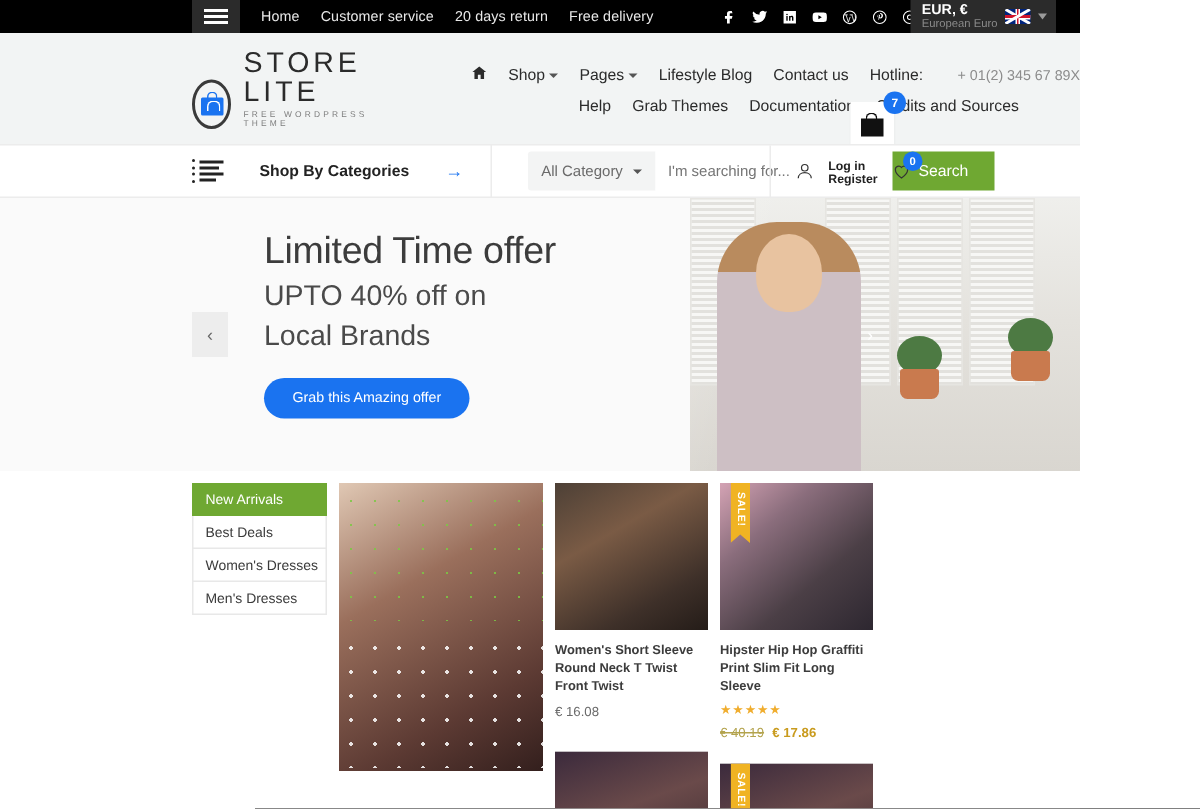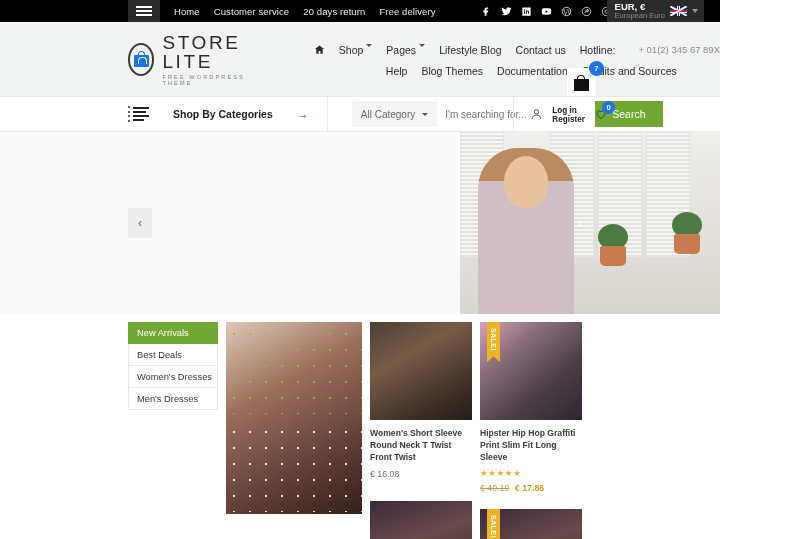--- a/index.html
+++ b/index.html
@@ -40,35 +40,35 @@
   .flag:after { transform:rotate(-30deg); }
   .flag i { position:absolute; background:#fff; }
   .flag .h { left:0; top:3.5px; width:17px; height:3px; }
   .flag .v { top:0; left:7px; width:3px; height:10px; }
   .flag .hr { left:0; top:4.2px; width:17px; height:1.6px; background:#cf142b; }
   .flag .vr { top:0; left:7.7px; width:1.6px; height:10px; background:#cf142b; }
   .caret { width:0;height:0;border-left:3.5px solid transparent;border-right:3.5px solid transparent;border-top:4px solid #9a9a9a;}
 
   
   .header { height: 74px; background:#f2f4f4; display:flex; align-items:center; position:relative;}
-  .logo { margin-left:128px; display:flex; align-items:center; gap:8px; }
+  .logo { margin-left:128px; display:flex; align-items:flex-end; gap:8px; }
   .logo-circle { width:33px; height:33px; border-radius:50%; border:2px solid #3a3a3a; display:flex; align-items:center; justify-content:center;}
   .bag { width:15px; height:16px; position:relative; }
   .bag-body { position:absolute; bottom:0; left:0; width:15px; height:12px; background:#1a73f0; border-radius:1px;}
   .bag-handle { position:absolute; top:0; left:4px; width:7px; height:7px; border:1.6px solid #1a73f0; border-bottom:none; border-radius:4px 4px 0 0;}
   .bag-body:after { content:""; position:absolute; top:2px; left:4px; width:7px; height:6px; border:1.4px solid #fff; border-bottom:none; border-radius:4px 4px 0 0;}
   .logo-txt { display:flex; flex-direction:column; }
   .logo-main { font-size:19px; letter-spacing:2.6px; color:#2b2b2b; font-weight:400; line-height:1;}
   .logo-sub { font-size:5.6px; letter-spacing:2.1px; color:#7d7d7d; margin-top:3px; }
 
   .mainnav { margin-left:46px; display:flex; flex-direction:column; gap:8px; padding-top:2px;}
   .navrow { display:flex; align-items:center; gap:14px; }
   .navrow.r2 { padding-left:72px; }
   .navrow a { color:#2b2b2b; text-decoration:none; font-size:10.5px; white-space:nowrap;}
-  .navrow .dd { display:inline-flex; gap:3px; }
+  .navrow .dd { display:inline-flex; align-items:center; gap:3px; }
   .chev { width:0;height:0;border-left:3px solid transparent;border-right:3px solid transparent;border-top:3.6px solid #555;}
   .home-ico { width:11px; height:11px; fill:#2b2b2b; }
   .hotline-num { color:#8c8c8c; font-size:9.5px;margin-left:20px; }
 
   .cartbox { position:absolute; right:124px; top:46px; }
   .cartbtn { width:29px; height:29px; background:#fff; display:flex; align-items:center; justify-content:center; position:relative; box-shadow:0 1px 2px rgba(0,0,0,.09); cursor:pointer;}
   .cart-bag { width:15px; height:16px; position:relative;}
   .cart-bag-body { position:absolute; bottom:0; left:0; width:15px; height:12px; background:#111;}
   .cart-bag-h { position:absolute; top:0; left:3px; width:8px; height:7px; border:1.6px solid #111; border-bottom:none; border-radius:4px 4px 0 0;}
   .badge { position:absolute; top:-7px; right:-8px; width:15px; height:15px; border-radius:50%; background:#1a73f0; color:#fff; font-size:8px; display:flex; align-items:center; justify-content:center; font-weight:bold;}
@@ -253,21 +253,21 @@
           </a>
         <a href="#">Lifestyle Blog</a>
         <a href="#">Contact us</a>
         <a href="#" class="dd">
           <span>Hotline:</span>
           <span class="hotline-num">+ 01(2) 345 67 89X</span>
         </a>
       </div>
       <div class="navrow r2">
         <a href="#">Help</a>
-        <a href="#">Blog Themes</a>
+        <a href="#">Grab Themes</a>
         <a href="#">Documentation</a>
         <a href="#">Credits and Sources</a>
       </div>
     </div>
 
     <div class="cartbox">
       <div class="cartbtn">
         <div class="cart-bag">
           <div class="cart-bag-h"></div>
             <div class="cart-bag-body"></div>
@@ -336,20 +336,26 @@
         <div class="bush" style="left:22px; top:118px;"></div>
         <div class="pot" style="left:24px; top:140px;"></div>
         <div class="bush" style="left:238px; top:92px;"></div>
         <div class="pot" style="left:240px; top:114px;"></div>
         <div class="bush" style="left:312px; top:80px;"></div>
         <div class="pot" style="left:314px; top:102px;"></div>
         <div class="woman"></div>
       </div>
     </div>
     <div class="hero-left"></div>
+    <div class="hero-content">
+      <div class="hero-h1">Limited Time offer</div>
+      <div class="hero-h2">UPTO 40% off on</div>
+      <div class="hero-h2">Local Brands</div>
+      <button class="hero-btn">Grab this Amazing offer</button>
+    </div>
     <div class="nav-arrow left">‹</div>
     <div class="nav-arrow right">›</div>
   </div>
 
   <div class="products">
     <div class="prow">
       <div class="tabs">
         <div class="tab active">New Arrivals</div>
         <div class="tab">Best Deals</div>
         <div class="tab">Women's Dresses</div>

